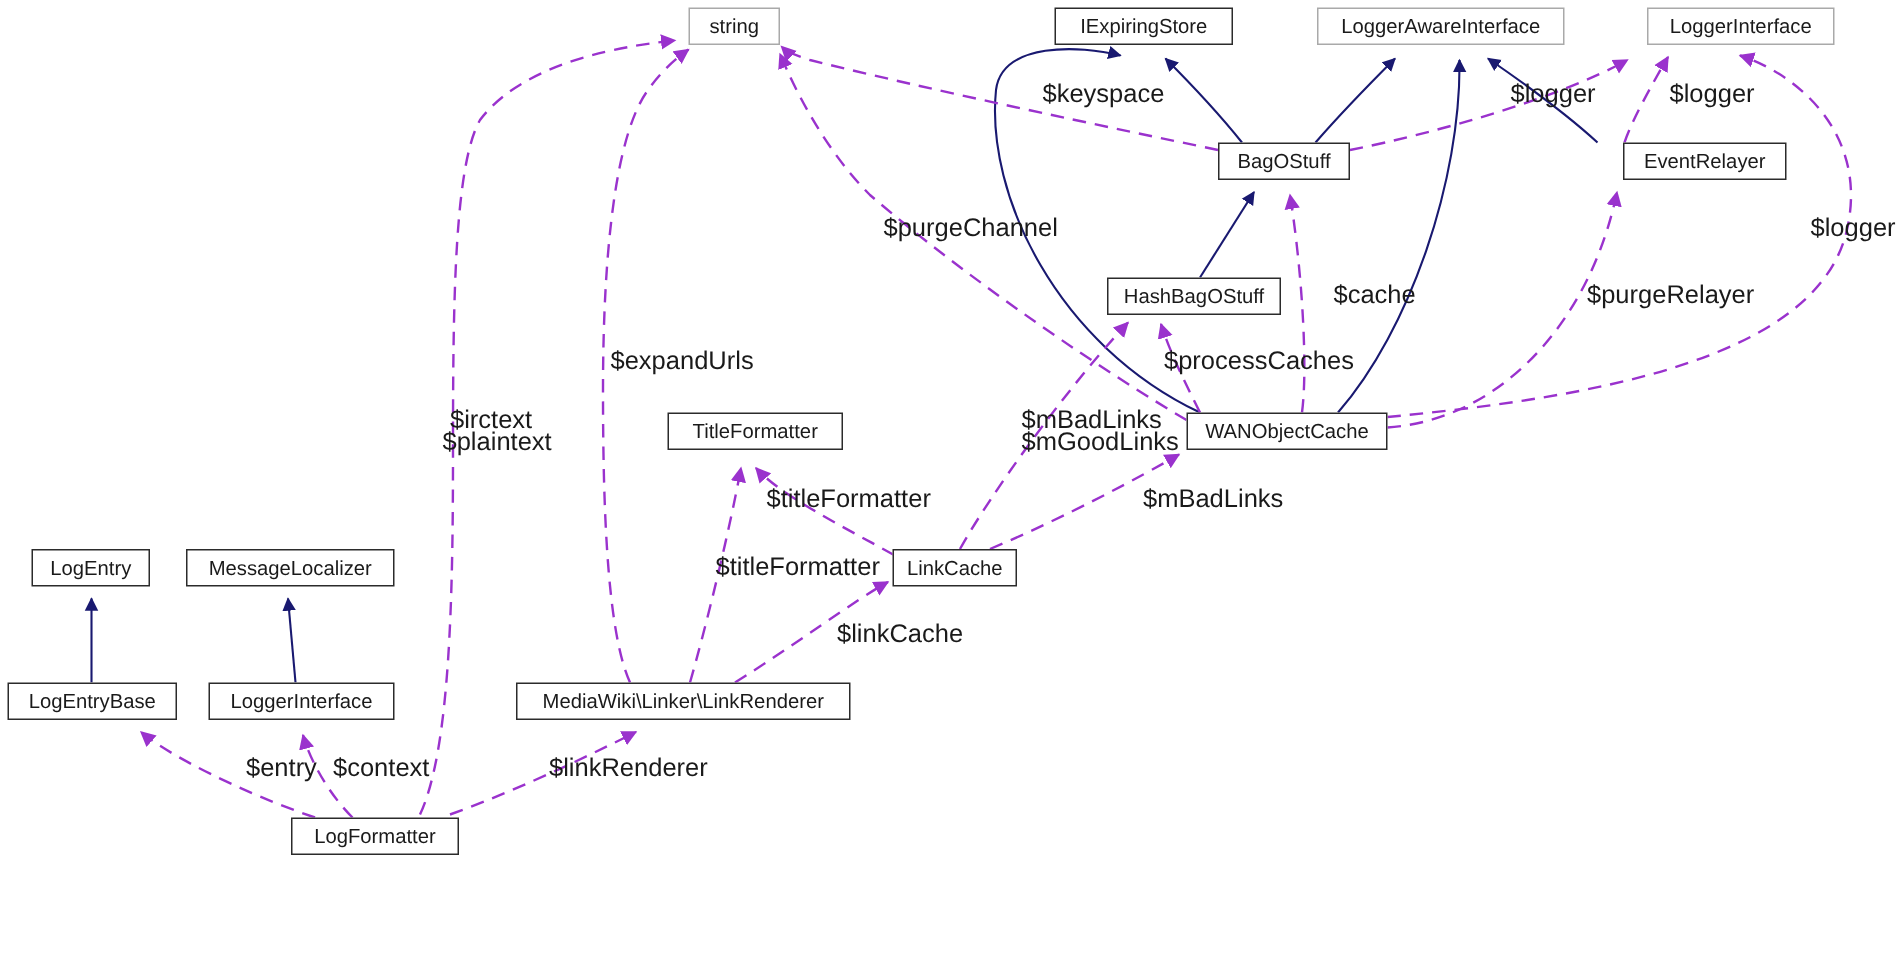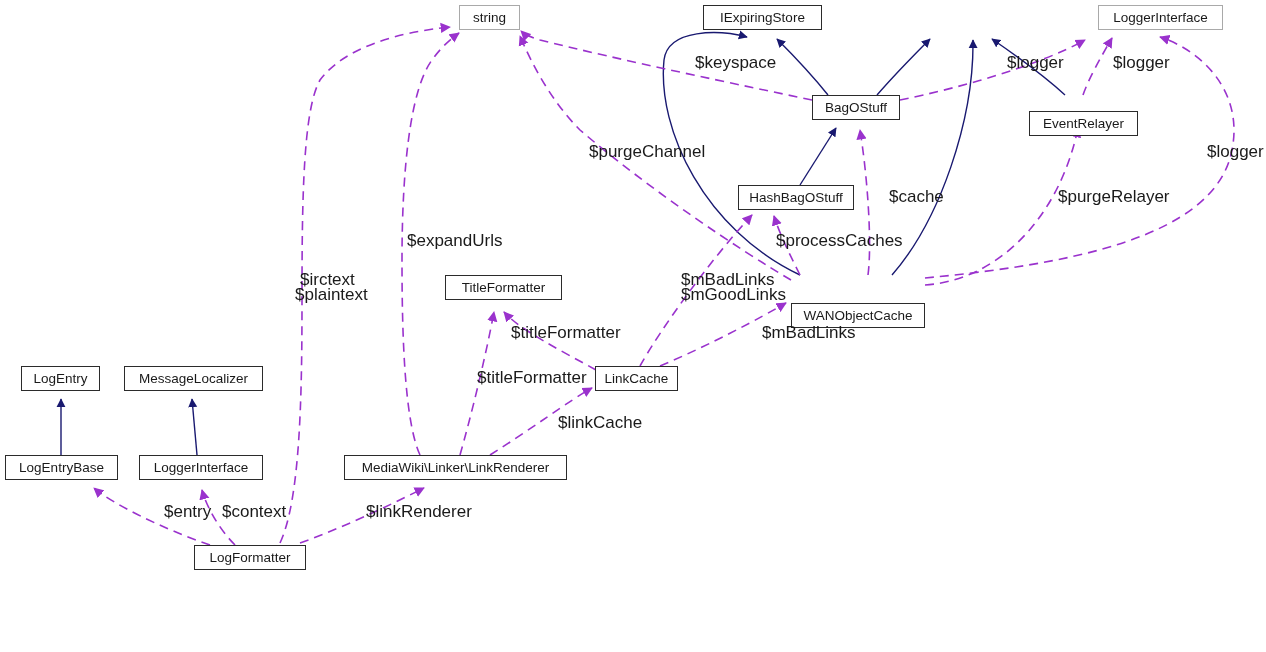--- a/index.html
+++ b/index.html
@@ -133,42 +133,45 @@
   </svg>
 
   <div class="node ext" style="left:459px;top:5px;width:61px;">
     <span class="node-label">string</span>
   </div>
 
   <div class="node" style="left:703px;top:5px;width:119px;">
     <span class="node-label">IExpiringStore</span>
   </div>
 
+  <div class="node ext" style="left:878px;top:5px;width:165px;">
+    <span class="node-label">LoggerAwareInterface</span>
+  </div>
 
   <div class="node ext" style="left:1066px;top:5px;width:125px;margin-left:32px;">
     <span class="node-label">LoggerInterface</span>
   </div>
 
   <div class="node" style="left:812px;top:95px;width:88px;">
     <span class="node-label">BagOStuff</span>
   </div>
 
-  <div class="node" style="left:1029px;top:95px;width:109px;margin-top:16px;">
+  <div class="node" style="left:1082px;top:95px;width:109px;">
     <span class="node-label">EventRelayer</span>
   </div>
 
   <div class="node" style="left:738px;top:185px;width:116px;">
     <span class="node-label">HashBagOStuff</span>
   </div>
 
   <div class="node" style="left:445px;top:275px;width:117px;">
     <span class="node-label">TitleFormatter</span>
   </div>
 
-  <div class="node" style="left:791px;top:275px;width:134px;margin-top:28px;">
+  <div class="node" style="left:791px;top:275px;width:134px;">
     <span class="node-label">WANObjectCache</span>
   </div>
 
   <div class="node" style="left:595px;top:366px;width:83px;">
     <span class="node-label">LinkCache</span>
   </div>
 
   <div class="node" style="left:21px;top:366px;width:79px;">
     <span class="node-label">LogEntry</span>
   </div>

